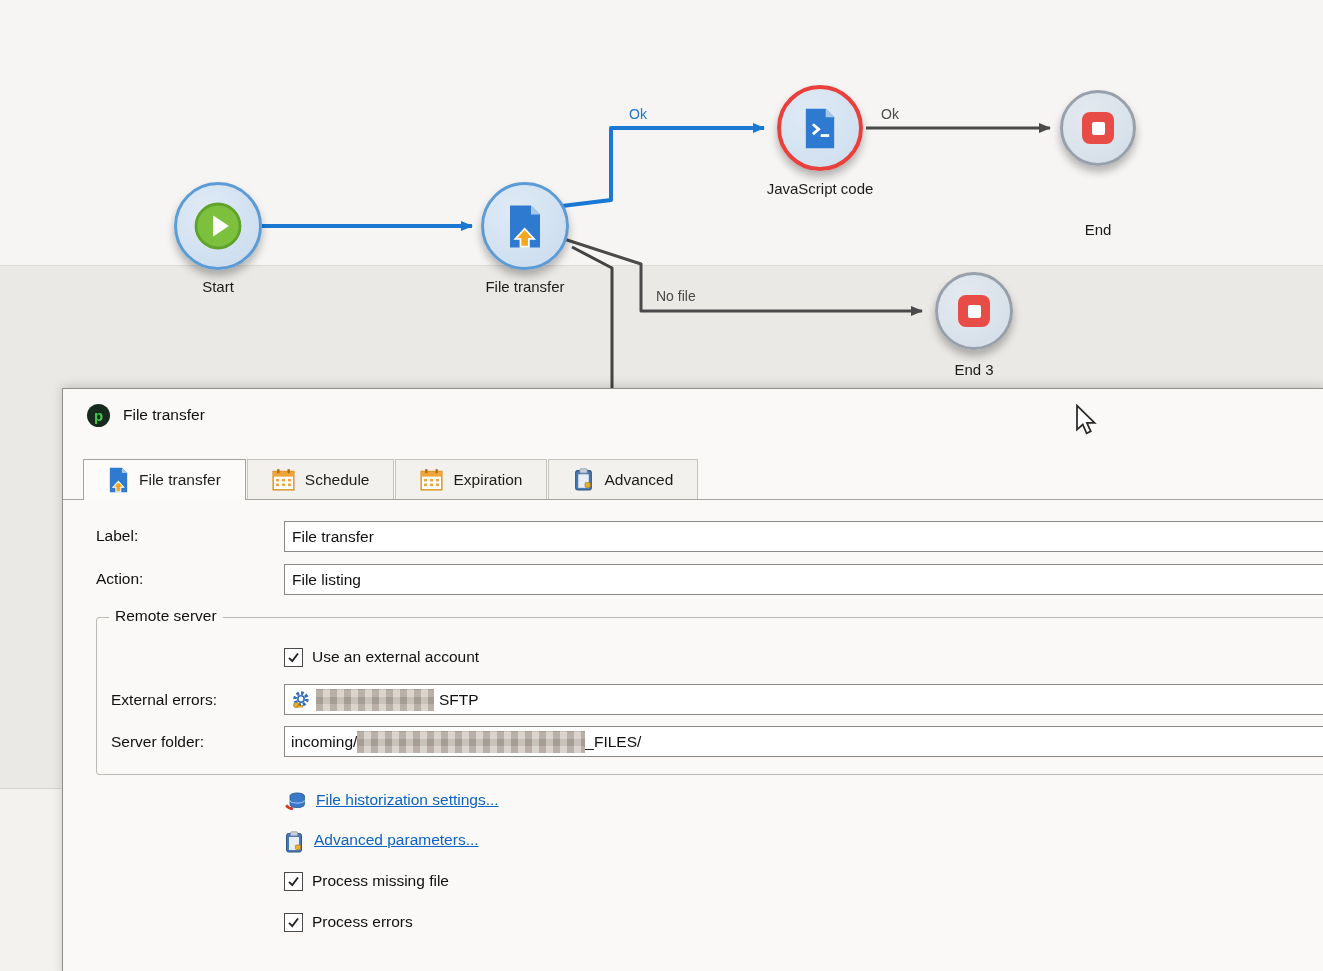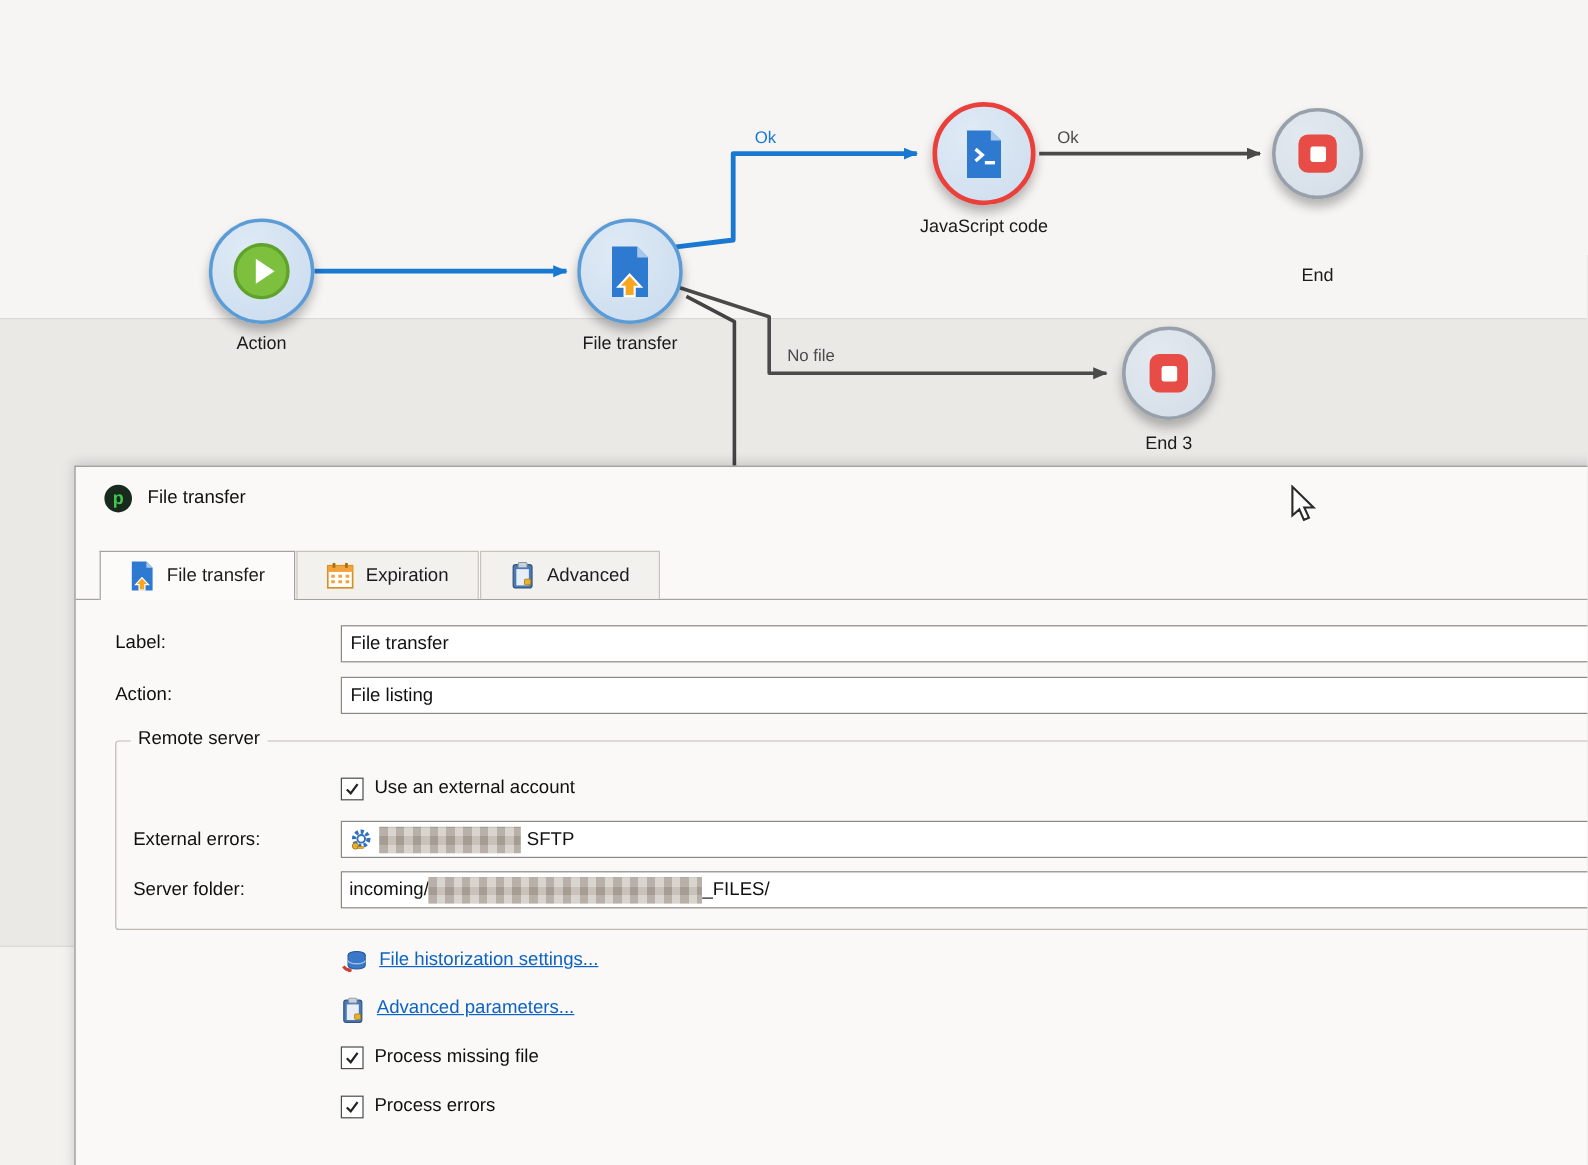--- a/index.html
+++ b/index.html
@@ -78,21 +78,21 @@
   <div class="edge-label" style="left:881px;top:106px;">Ok</div>
   <div class="edge-label" style="left:656px;top:288px;">No file</div>
 
   <div class="node" style="left:174px;top:182px;">
     <div class="circle blue" style="width:88px;height:88px;">
       <svg width="48" height="48" viewBox="0 0 24 24">
         <circle cx="12" cy="12" r="11" fill="#7cc03e" stroke="#5fa32b" stroke-width="1.4"></circle>
         <polygon points="9.6,6.8 17.4,12 9.6,17.2" fill="#ffffff"></polygon>
       </svg>
     </div>
-    <div class="node-label" style="left:-46px;top:96px;">Action</div>
+    <div class="node-label" style="left:-46px;top:96px;">Start</div>
   </div>
 
   <div class="node" style="left:481px;top:182px;">
     <div class="circle blue" style="width:88px;height:88px;">
       <svg width="36" height="45" viewBox="0 0 24 30">
         <path d="M2 1 h14 l6 6 v22 h-20 z" fill="#2e7ad0"></path>
         <path d="M16 1 v6 h6 z" fill="#a8c8ea"></path>
         <path d="M9 28.5 v-5.2 h-3.4 l6.2-6.8 6.2 6.8 h-3.4 v5.2 z" fill="#f6a61f" stroke="#ffffff" stroke-width="1.2"></path>
       </svg>
     </div>
@@ -155,20 +155,37 @@
           <rect x="13.5" y="1" width="2" height="3.5" fill="#a96d14"></rect>
           <g fill="#f2a33a">
             <rect x="3.5" y="9.5" width="2.6" height="2.2"></rect>
               <rect x="8.7" y="9.5" width="2.6" height="2.2"></rect>
               <rect x="13.9" y="9.5" width="2.6" height="2.2"></rect>
             <rect x="3.5" y="13.5" width="2.6" height="2.2"></rect>
               <rect x="8.7" y="13.5" width="2.6" height="2.2"></rect>
               <rect x="13.9" y="13.5" width="2.6" height="2.2"></rect>
           </g>
         </svg>
+        <span>Schedule</span>
+      </div>
+      <div class="tab">
+        <svg width="23" height="23" viewBox="0 0 20 20">
+          <rect x="1" y="3" width="18" height="16" fill="#ffffff" stroke="#d78f1f" stroke-width="1.2"></rect>
+          <rect x="1" y="3" width="18" height="4.5" fill="#f2a33a"></rect>
+          <rect x="4.5" y="1" width="2" height="3.5" fill="#a96d14"></rect>
+          <rect x="13.5" y="1" width="2" height="3.5" fill="#a96d14"></rect>
+          <g fill="#f2a33a">
+            <rect x="3.5" y="9.5" width="2.6" height="2.2"></rect>
+              <rect x="8.7" y="9.5" width="2.6" height="2.2"></rect>
+              <rect x="13.9" y="9.5" width="2.6" height="2.2"></rect>
+            <rect x="3.5" y="13.5" width="2.6" height="2.2"></rect>
+              <rect x="8.7" y="13.5" width="2.6" height="2.2"></rect>
+              <rect x="13.9" y="13.5" width="2.6" height="2.2"></rect>
+          </g>
+        </svg>
         <span>Expiration</span>
       </div>
       <div class="tab">
         <svg width="21" height="23" viewBox="0 0 20 22">
           <rect x="2.5" y="2.5" width="15" height="18.5" rx="2" fill="#4a7ab5" stroke="#33567f" stroke-width="1"></rect>
           <rect x="5" y="6" width="10" height="13" fill="#e8eef6"></rect>
           <rect x="6.5" y="0.8" width="7" height="4" rx="1" fill="#c9d2dc" stroke="#8a97a6" stroke-width="0.8"></rect>
           <rect x="11.5" y="14" width="5" height="4.5" rx="0.8" fill="#e9b02c" stroke="#a97c12" stroke-width="0.7"></rect>
         </svg>
         <span>Advanced</span>

